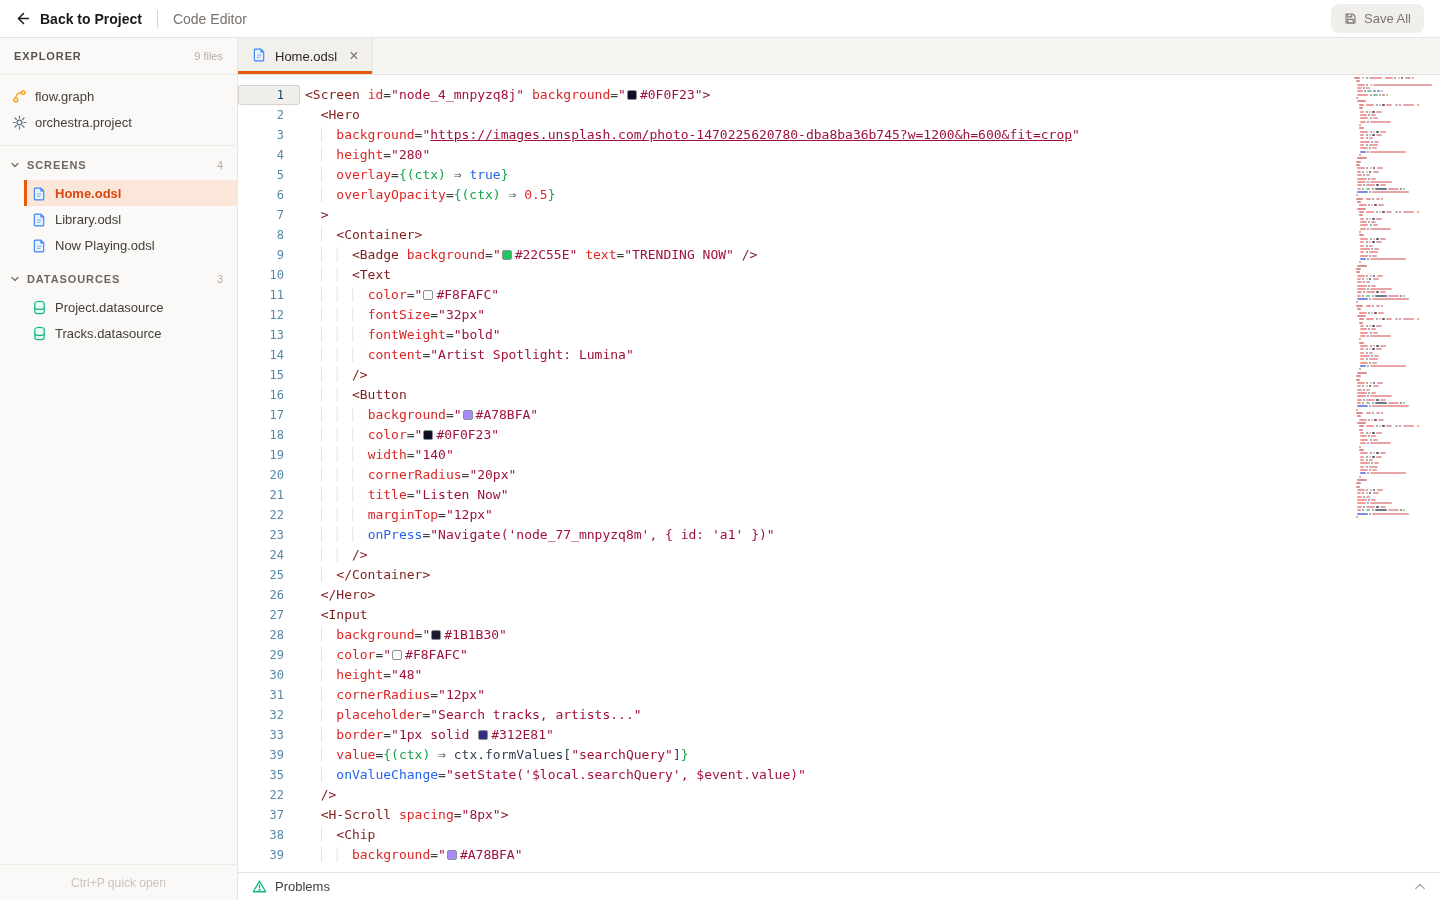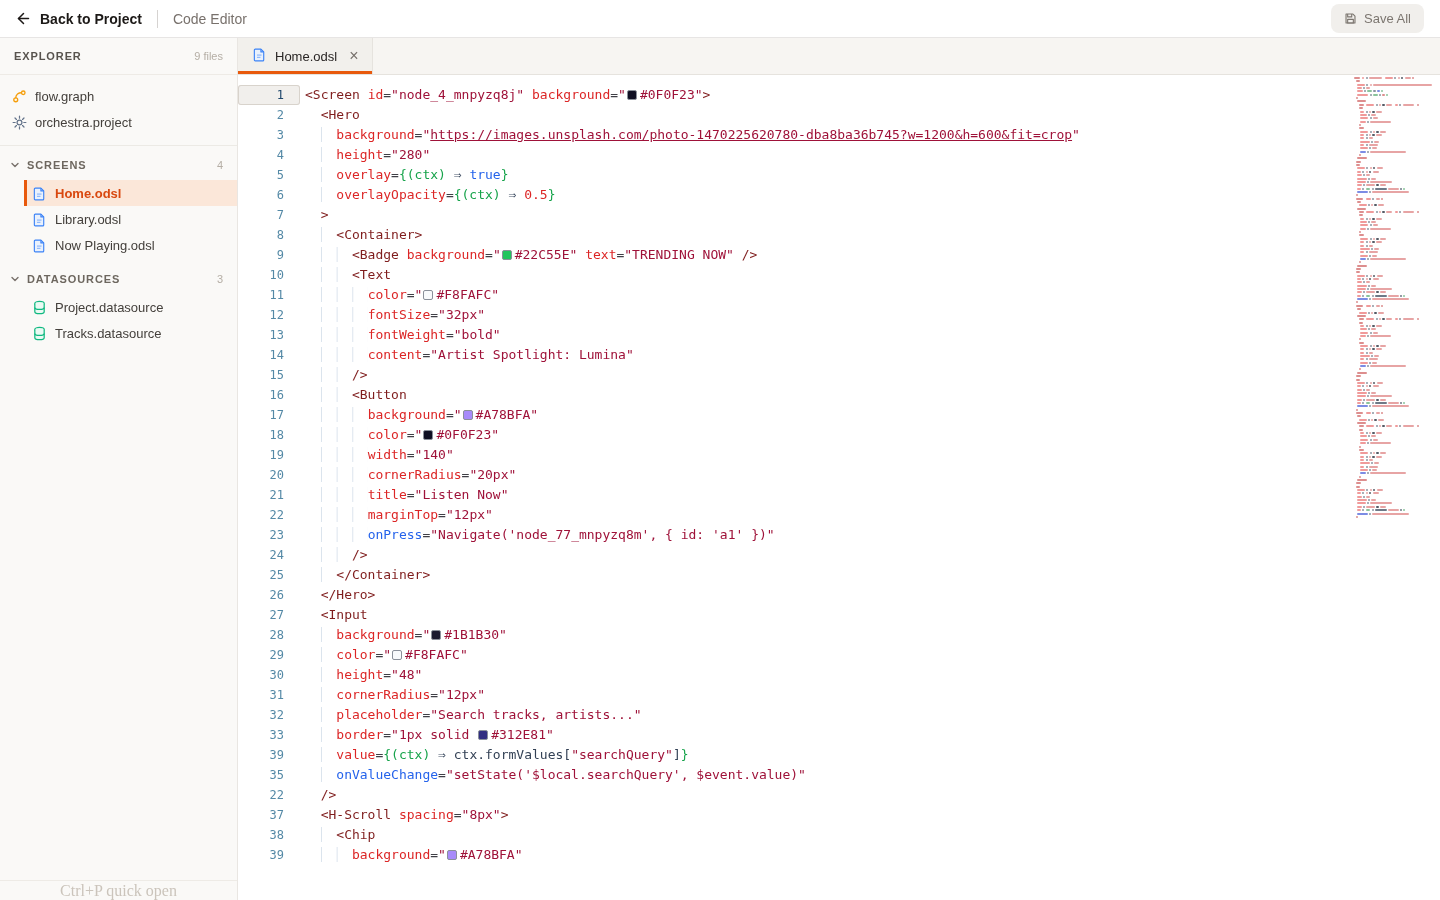--- a/index.html
+++ b/index.html
@@ -24,21 +24,21 @@
   .sb-item { height:26px; display:flex; align-items:center; gap:8px; font-size:13px; color:#44403c; cursor:pointer; white-space:nowrap; }
   .sb-item .ic { width:16px; height:16px; display:inline-flex; align-items:center; justify-content:center; flex-shrink:0; }
   .sb-root-item { padding-left:11px; }
   .sb-sections { border-top:1px solid #eceae5; padding-top:6px; }
   .sb-sec-header { height:26px; display:flex; align-items:center; gap:7px; padding:0 14px 0 10px; cursor:pointer; }
   .sb-sec-title { font-size:11px; font-weight:700; letter-spacing:.9px; color:#6d675f; flex:1; }
   .sb-sec-count { font-size:11px; color:#b5aea5; }
   .sb-sec-items { padding:2px 0 8px; }
   .sb-sec-item { margin-left:24px; border-left:3px solid transparent; padding-left:4px; }
   .sb-sec-item.selected { background:var(--selected-bg,#fbe7d9); border-left-color:var(--accent,#e8590c); color:var(--selected-text,#d9480f); font-weight:700; }
-  .sb-footer { position:absolute; left:0; right:0; bottom:0; height:20px; border-top:1px solid #eeebe6; display:flex; align-items:center; justify-content:center; font-size:16px; color:#cbc4bb;font-family:Liberation Serif, serif; }
+  .sb-footer { position:absolute; left:0; right:0; bottom:0; height:36px; border-top:1px solid #eeebe6; display:flex; align-items:center; justify-content:center; font-size:12px; color:#cbc4bb; }
 
   
   .editor { flex:1; display:flex; flex-direction:column; background:#fff; min-width:0; }
   .tabbar { height:37px; background:#f7f5f2; border-bottom:1px solid #e6e3de; display:flex; flex-shrink:0; }
   .tab { display:flex; align-items:center; gap:8px; padding:0 14px; background:#f2f0ec; border-right:1px solid #e6e3de; position:relative; font-size:13px; color:#292524; cursor:pointer; }
   .tab.active::after { content:""; position:absolute; left:0; right:0; bottom:0; height:3px; background:var(--accent,#e8590c); }
   .tab-close { color:#78716c; font-size:16px; line-height:1; margin-left:4px; cursor:pointer; }
 
   .code-area { flex:1; position:relative; overflow:hidden; font-family:"DejaVu Sans Mono",monospace; font-size:13px; line-height:20px; padding-top:10px; }
   .code-line { display:flex; height:20px; white-space:pre; }
@@ -685,14 +685,29 @@
           <div class="mm-seg" style="top: 432.15px; left: 21.2px; width: 12px; background: rgb(110, 121, 135);"></div>
           <div class="mm-seg" style="top: 432.15px; left: 34.4px; width: 10.4px; background: rgb(231, 164, 164);"></div>
           <div class="mm-seg" style="top: 432.15px; left: 46px; width: 2px; background: rgb(110, 121, 135);"></div>
           <div class="mm-seg" style="top: 432.15px; left: 49.2px; width: 2px; background: rgb(139, 196, 156);"></div>
           <div class="mm-seg" style="top: 435.5px; left: 3.2px; width: 10.4px; background: rgb(124, 140, 228);"></div>
           <div class="mm-seg" style="top: 435.5px; left: 14.8px; width: 2px; background: rgb(139, 149, 161);"></div>
           <div class="mm-seg" style="top: 435.5px; left: 18px; width: 36.8px; background: rgb(231, 164, 164);"></div>
           <div class="mm-seg" style="top: 438.85px; left: 1.6px; width: 2px; background: rgb(221, 142, 142);"></div>
         </div>
     </div>
+    <div class="problems">
+      <span style="display:inline-flex;">
+        <svg width="15" height="15" viewBox="0 0 16 16" fill="none" stroke="#10b981" stroke-width="1.4" stroke-linejoin="round">
+            <path d="M8 2.2 L14.6 13.6 H1.4 Z"></path>
+            <line x1="8" y1="6.2" x2="8" y2="9.4" stroke-linecap="round"></line>
+            <circle cx="8" cy="11.6" r="0.5" fill="#10b981"></circle>
+          </svg>
+      </span>
+      <span class="problems-label">Problems</span>
+      <span class="problems-chevron">
+        <svg width="12" height="9" viewBox="0 0 14 10" fill="none" stroke="#a8a29e" stroke-width="1.5" stroke-linecap="round" stroke-linejoin="round">
+            <polyline points="2,7.5 7,2.5 12,7.5"></polyline>
+          </svg>
+      </span>
+    </div>
   </div>
 </div>
 
 </body></html>

